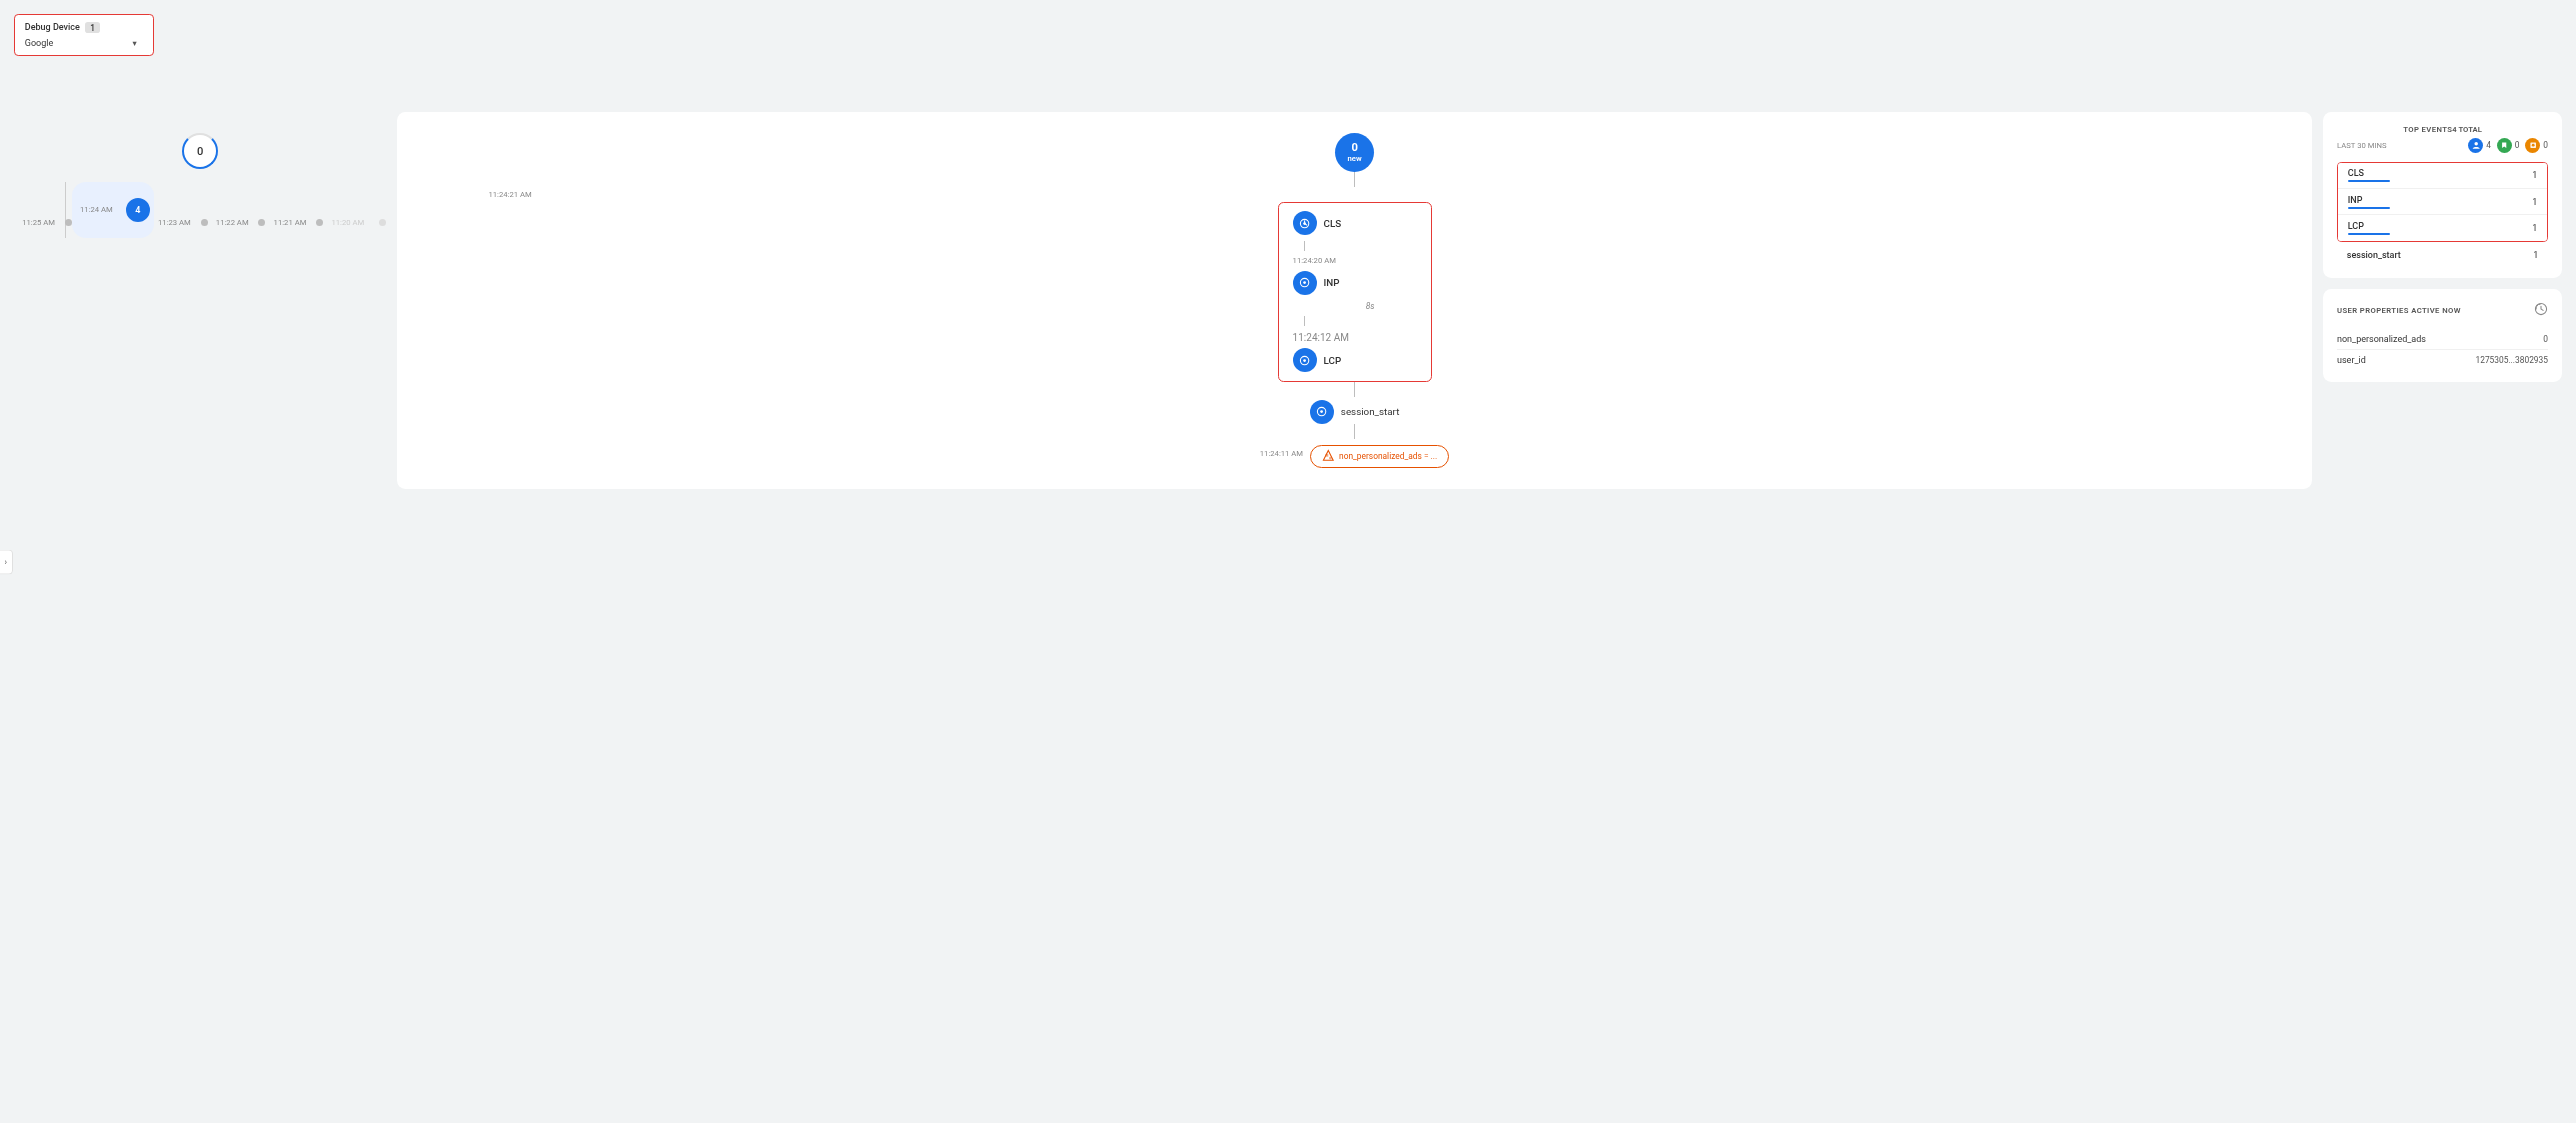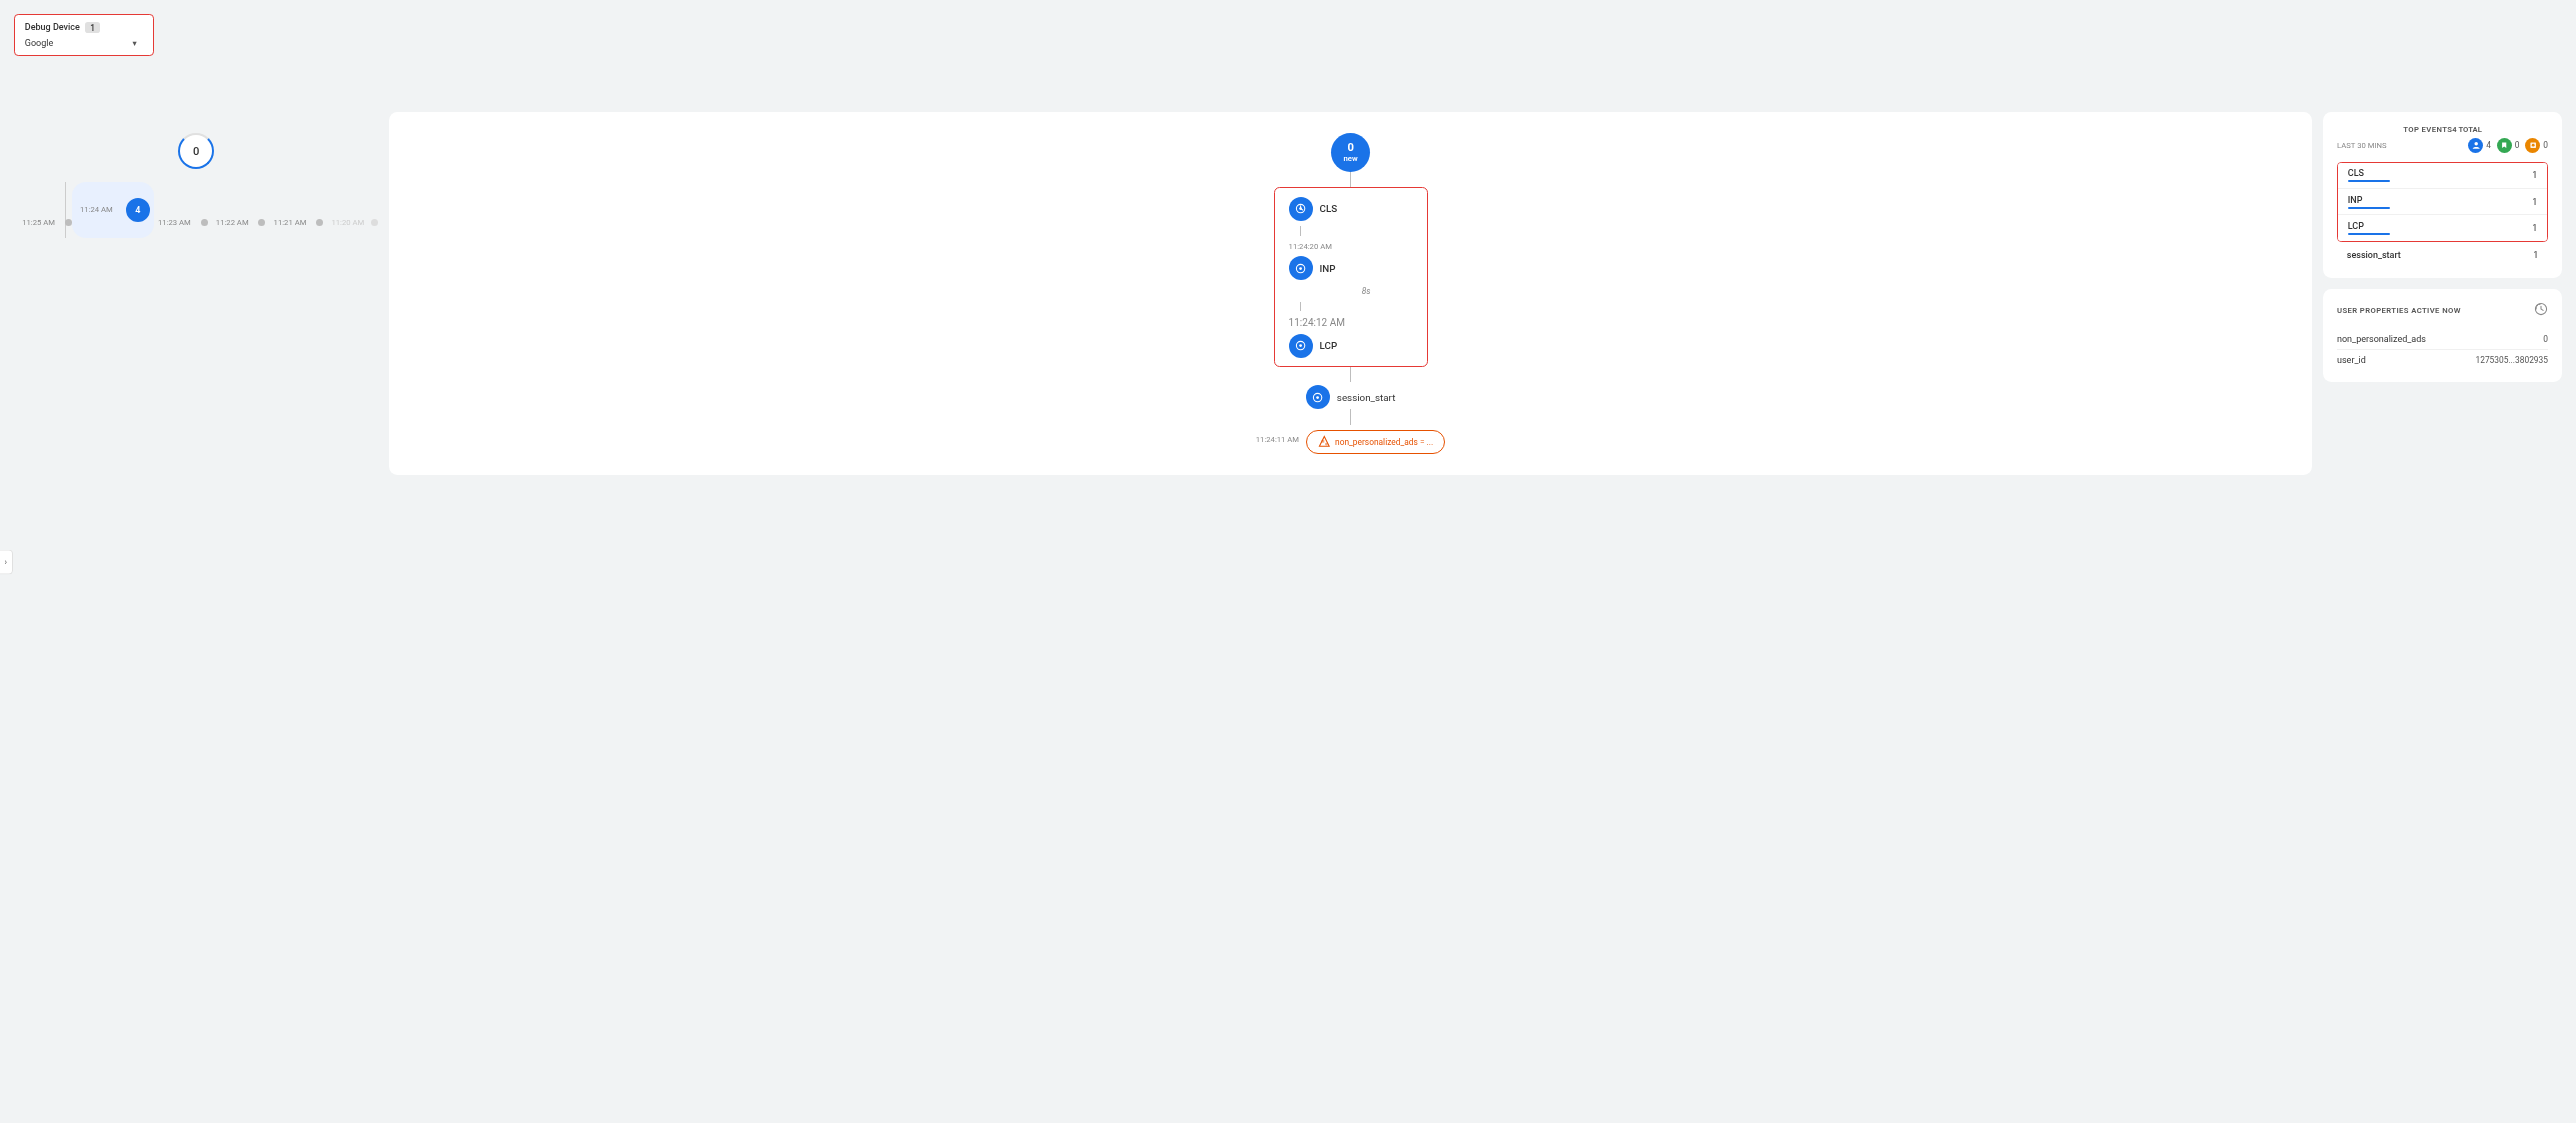--- a/index.html
+++ b/index.html
@@ -468,38 +468,41 @@
         <div style="display:flex; align-items:center; gap:9.8px; height:31px;">
           <span class="timeline-time-label">11:22 AM</span>
           <div class="timeline-dot" style="z-index:2;"></div>
         </div>
 
         <div style="display:flex; align-items:center; gap:9.8px; height:31px;">
           <span class="timeline-time-label">11:21 AM</span>
           <div class="timeline-dot" style="z-index:2;"></div>
         </div>
 
-        <div style="display:flex; align-items:center; gap:7px; height:31px;justify-content:flex-end;">
+        <div style="display:flex; align-items:center; gap:15px; height:31px;justify-content:flex-end;">
           <span class="timeline-time-label" style="color:#ccc;">11:20 AM</span>
           <div class="timeline-dot" style="z-index:2; background:#ddd;"></div>
         </div>
 
       </div>
     </div>
 
     <div class="event-flow-panel">
       <div style="display:flex; flex-direction:column; align-items:center; width:100%;">
 
         <div class="flow-new-badge">
           <span class="count">0</span>
           <span>new</span>
         </div>
 
         <div class="flow-connector"></div>
 
+        <div style="width:100%; display:flex; justify-content:flex-start; padding-left:42px;">
+          <span class="flow-timestamp">11:24:21 AM</span>
+        </div>
 
         <div style="display:flex; align-items:flex-start; gap:0; width:100%; justify-content:center;">
           <div style="display:flex; flex-direction:column; align-items:center;">
             <div class="flow-events-box">
 
               <div class="flow-event-row">
                 <div class="flow-event-icon">
                   <svg width="11.2" height="11.2" viewBox="0 0 16 16" fill="white">
                     <circle cx="8" cy="8" r="6" fill="none" stroke="white" stroke-width="1.5"></circle>
                     <path d="M8 4v4l3 2" stroke="white" stroke-width="1.5" stroke-linecap="round" fill="none"></path>

